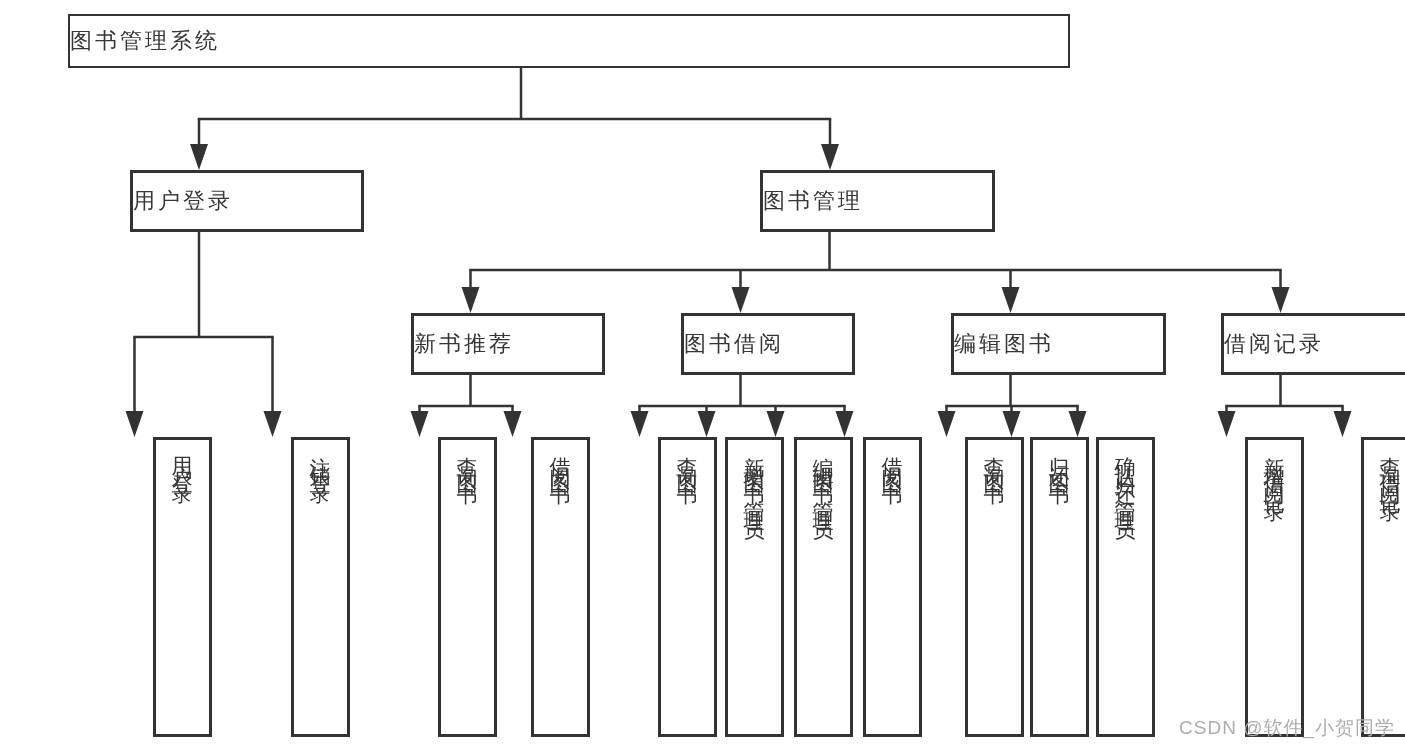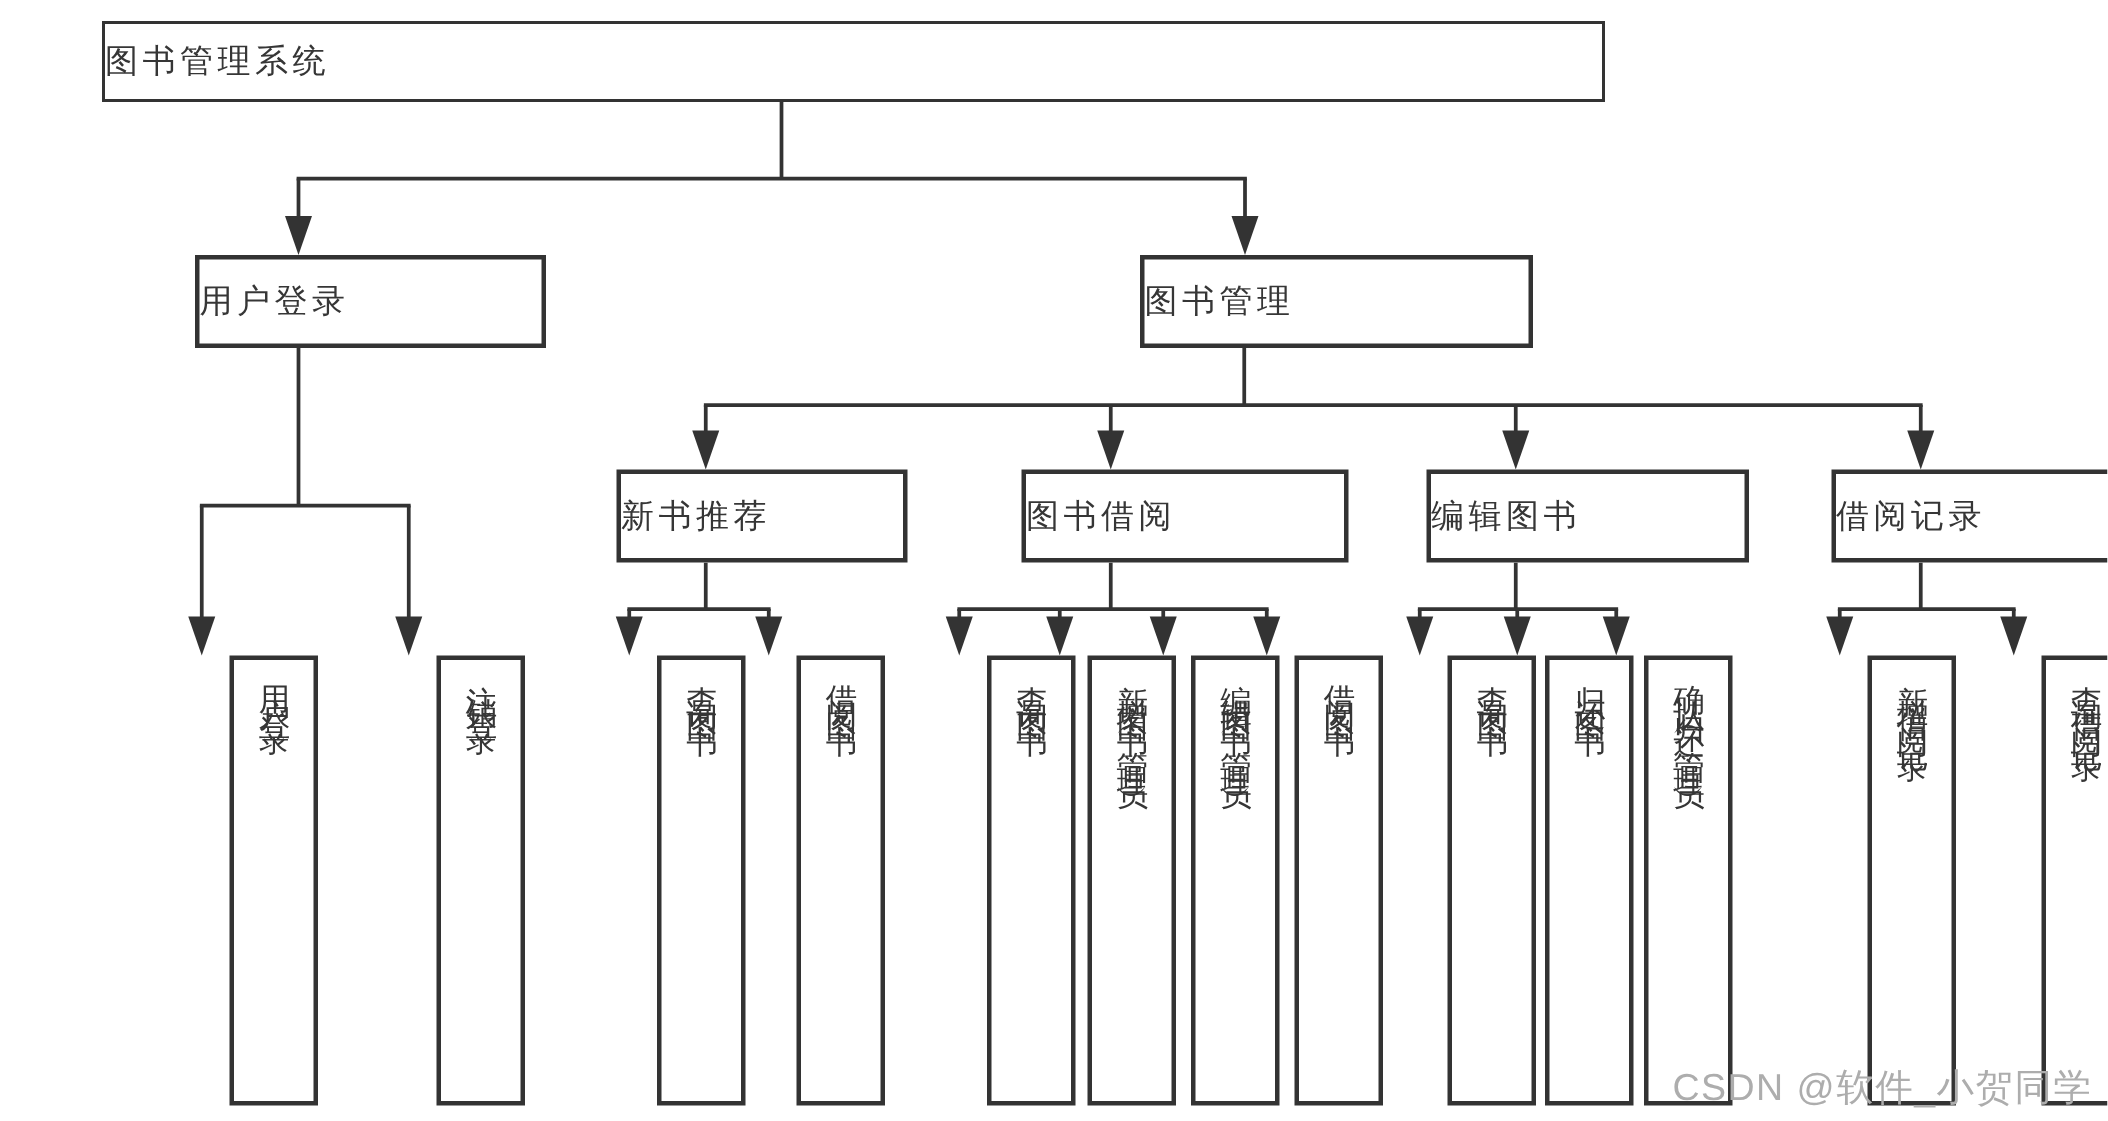--- a/index.html
+++ b/index.html
@@ -21,21 +21,21 @@
     margin-left:48px;
   }
   .node.h{font-size:22px;letter-spacing:3px;}
   .node.root{border-width:2.5px;}
   .node.v{
     writing-mode:vertical-lr;text-orientation:mixed;
     font-size:21px;letter-spacing:9px;line-height:1;
   }
   .watermark{
     position:absolute;right:10px;bottom:6px;
-    font-size:25px;letter-spacing:1px;
+    font-size:19px;letter-spacing:1px;
     color:var(--watermark,#adadad);
   }
 </style>
 </head>
 <body>
 
 <div class="canvas">
 
   <svg class="wires" width="1405" height="747" viewBox="0 0 1405 747" aria-hidden="true">
 
@@ -113,28 +113,28 @@
     </g>
   </svg>
 
   <div class="node h root" style="left:20px;top:14px;width:1002px;height:54px">
     <span>图书管理系统</span>
   </div>
 
   <div class="node h" style="left:82px;top:170px;width:234px;height:62px">
     <span>用户登录</span>
   </div>
-  <div class="node h" style="left:712px;top:170px;width:262px;height:62px">
+  <div class="node h" style="left:712px;top:170px;width:235px;height:62px">
     <span>图书管理</span>
   </div>
 
   <div class="node h" style="left:363px;top:313px;width:194px;height:62px">
     <span>新书推荐</span>
   </div>
-  <div class="node h" style="left:633px;top:313px;width:218px;height:62px">
+  <div class="node h" style="left:633px;top:313px;width:174px;height:62px">
     <span>图书借阅</span>
   </div>
   <div class="node h" style="left:903px;top:313px;width:215px;height:62px">
     <span>编辑图书</span>
   </div>
   <div class="node h" style="left:1173px;top:313px;width:215px;height:62px">
     <span>借阅记录</span>
   </div>
 
   <div class="node v" style="left:105px;top:437px;width:59px;height:300px">

